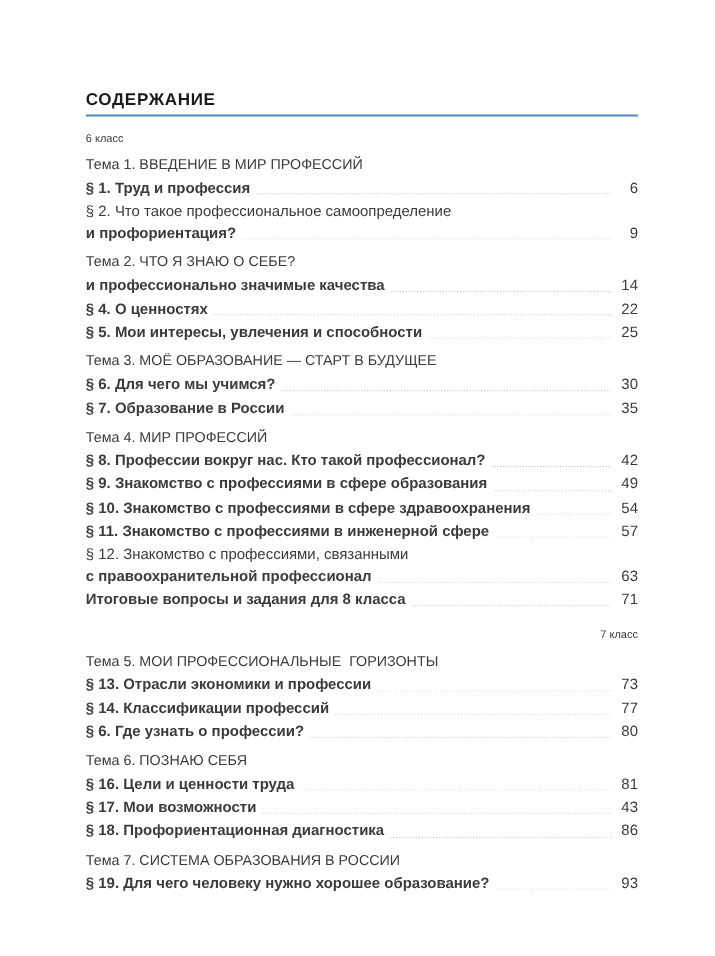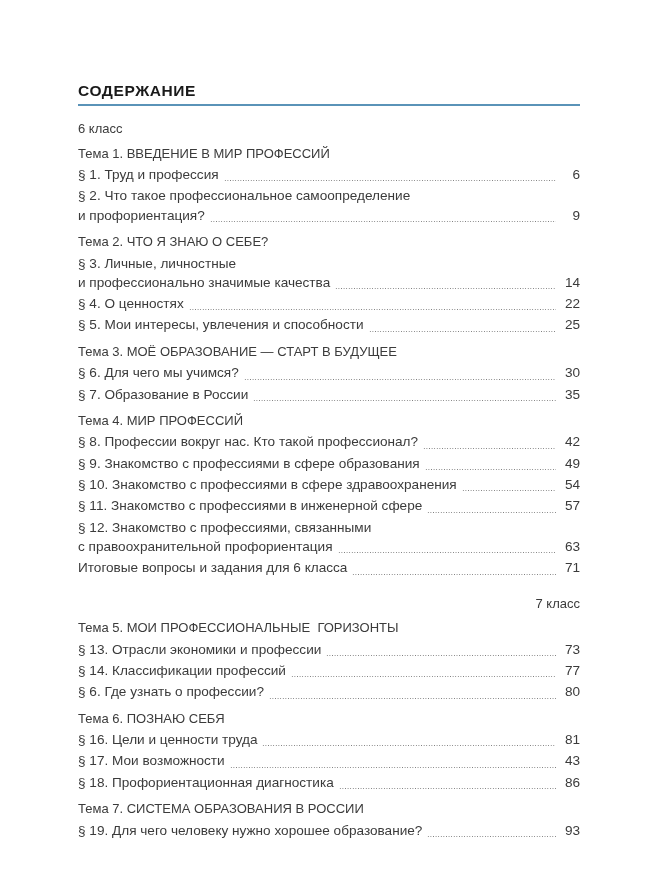--- a/index.html
+++ b/index.html
@@ -36,21 +36,21 @@
   }
   .title-rule {
     height: 2px;
     width: 502px;
     background: #5a93b8;
     margin: 0 0 14px 0;
   }
 
   
   .grade {
-    font-size: 13px;
+    font-size: 10px;
     color: #3b3b3b;
     line-height: 1.35;
     margin: 0 0 7px 0;
   }
   .grade.spaced-above {
     margin-top: 17px;
     text-align: right;
   }
 
   
@@ -75,20 +75,21 @@
   }
 
   .entry-row {
     display: flex;
     align-items: flex-end;
     width: 100%;
   }
   .entry-label {
     white-space: pre;
     flex: 0 1 auto;
+    font-weight: bold;
   }
   .entry-leader {
     flex: 1 1 auto;
     min-width: 6px;
     margin: 0 4px 0 5px;
     height: 1px;
     position: relative;
     bottom: 3px;
     overflow: hidden;
     background-image: radial-gradient(circle, #7d7d7d 0.5px, rgba(255,255,255,0) 0.7px);
@@ -129,21 +130,20 @@
       <div class="entry">
         <span class="entry-firstline">§ 2. Что такое профессиональное самоопределение</span>
         <div class="entry-row">
           <span class="entry-label">и профориентация?</span>
           <span class="entry-leader"></span>
           <span class="entry-page">9</span>
         </div>
       </div>
       <div class="theme tight-above">Тема 2. ЧТО Я ЗНАЮ О СЕБЕ?</div>
       <div class="entry">
-        <span class="entry-firstline">§ 3. Личные, личностные</span>
         <div class="entry-row">
           <span class="entry-label">и профессионально значимые качества</span>
           <span class="entry-leader"></span>
           <span class="entry-page">14</span>
         </div>
       </div>
       <div class="entry">
         <div class="entry-row">
           <span class="entry-label">§ 4. О ценностях</span>
           <span class="entry-leader"></span>
@@ -197,28 +197,28 @@
       <div class="entry">
         <div class="entry-row">
           <span class="entry-label">§ 11. Знакомство с профессиями в инженерной сфере</span>
           <span class="entry-leader"></span>
           <span class="entry-page">57</span>
         </div>
       </div>
       <div class="entry">
         <span class="entry-firstline">§ 12. Знакомство с профессиями, связанными</span>
         <div class="entry-row">
-          <span class="entry-label">с правоохранительной профориентация</span>
+          <span class="entry-label">с правоохранительной профессионал</span>
           <span class="entry-leader"></span>
           <span class="entry-page">63</span>
         </div>
       </div>
       <div class="entry">
         <div class="entry-row">
-          <span class="entry-label">Итоговые вопросы и задания для 6 класса</span>
+          <span class="entry-label">Итоговые вопросы и задания для 8 класса</span>
           <span class="entry-leader"></span>
           <span class="entry-page">71</span>
         </div>
       </div>
       <div class="grade spaced-above">7 класс</div>
       <div class="theme">Тема 5. МОИ ПРОФЕССИОНАЛЬНЫЕ  ГОРИЗОНТЫ</div>
       <div class="entry">
         <div class="entry-row">
           <span class="entry-label">§ 13. Отрасли экономики и профессии</span>
           <span class="entry-leader"></span>

